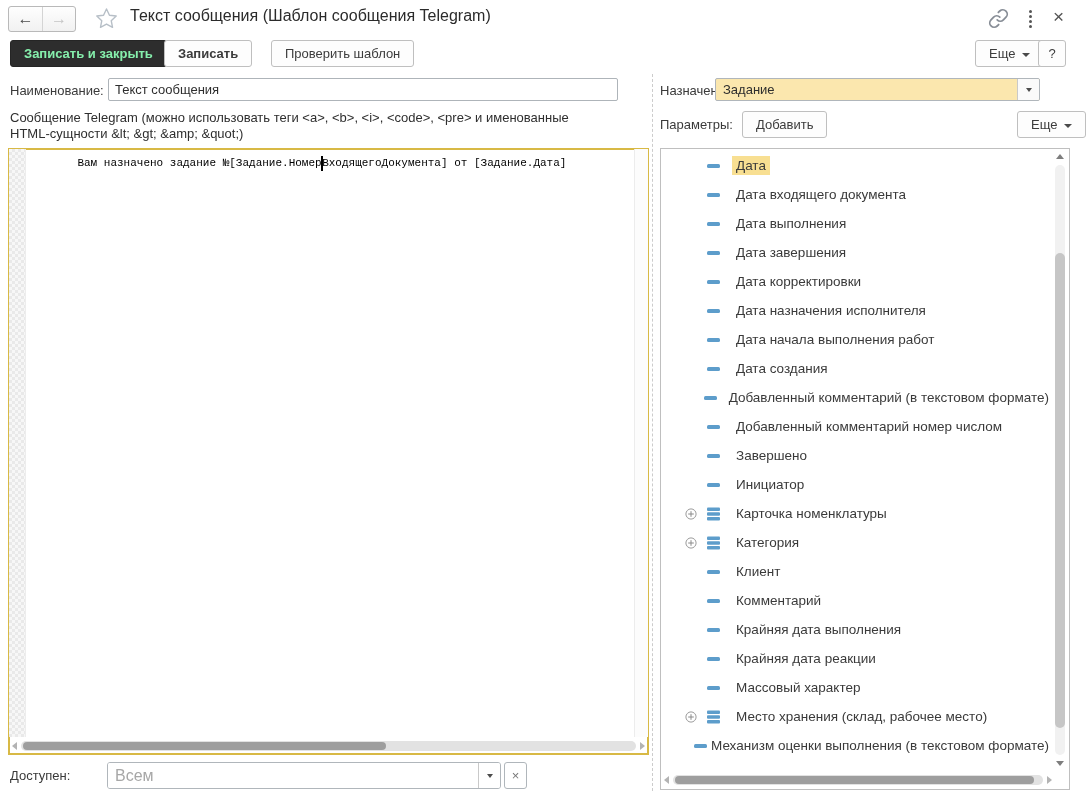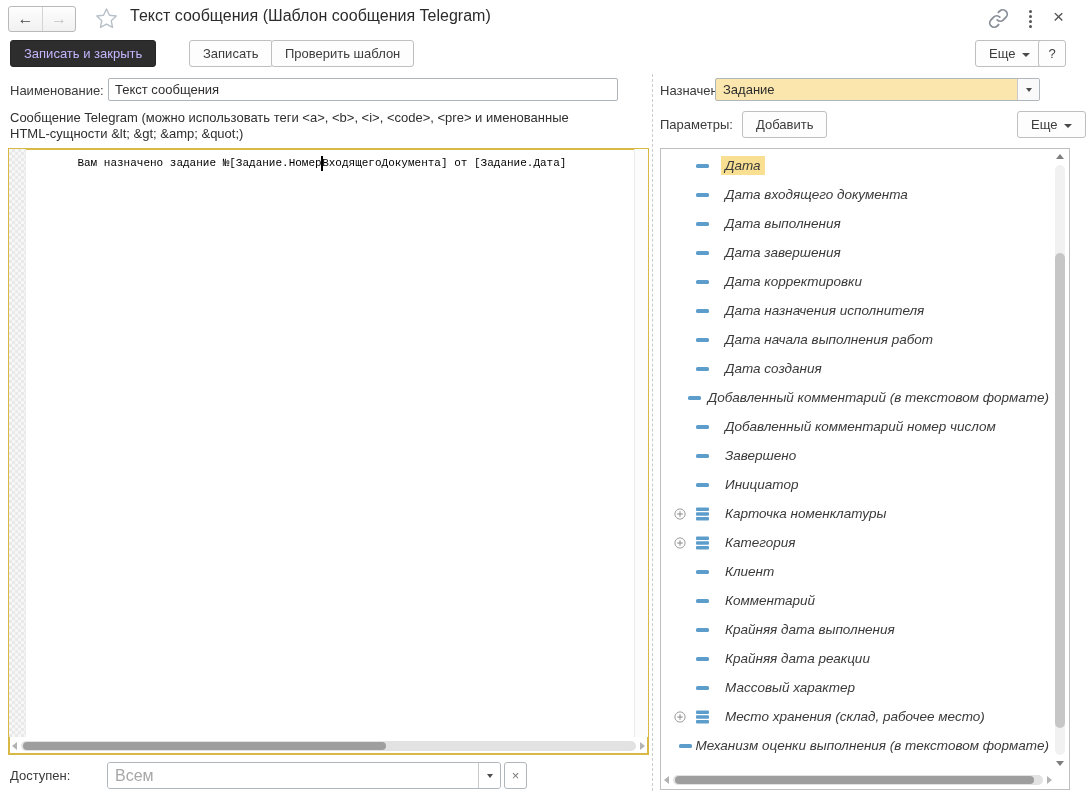--- a/index.html
+++ b/index.html
@@ -19,21 +19,21 @@
   .star { position:absolute; left:95px; top:7px; width:23px; height:22px; }
   .wtitle { position:absolute; left:130px; top:7px; font-size:16px; color:#2b2b2b; white-space:nowrap; }
   .linkico { position:absolute; left:988px; top:8px; width:21px; height:21px; }
   .dotsico { position:absolute; left:1029px; top:10px; width:4px; display:flex; flex-direction:column; gap:2px; }
   .dotsico i { width:3px; height:3px; background:#555; border-radius:50%; }
   .closeico { position:absolute; left:1053px; top:4px; font-size:19px; color:#555; line-height:26px; }
 
   
   .btn { position:absolute; top:40px; height:27px; display:inline-flex; align-items:center; justify-content:center;
          border:1px solid #bfbfbf; border-radius:3px; background:#fdfdfd; padding:0 13px; font-size:13px; color:#3c3c3c; white-space:nowrap; }
-  .btn.dark { background:var(--btn-dark,#2d2d2d); border-color:#252525; color:#c4b5fd; font-weight:normal; }
+  .btn.dark { background:var(--btn-dark,#2d2d2d); border-color:#252525; color:#86efac; font-weight:bold; }
   .caret-down { display:inline-block; width:0; height:0; border-left:4px solid transparent; border-right:4px solid transparent; border-top:4px solid #4a4a4a; margin-left:7px; position:relative; top:1px; }
 
   
   .lbl { position:absolute; color:#3a3a3a; font-size:13px; white-space:nowrap; }
   .tinput { position:absolute; border:1px solid #aeb4b9; border-radius:2px; font-family:"Liberation Sans",sans-serif;
             font-size:13px; color:#2e2e2e; padding:0 6px; background:#fff; outline:none; }
   .tinput::placeholder { color:#a7a7a7; }
 
   
   .hint { position:absolute; left:10px; top:110px; width:630px; line-height:16px; font-size:13px; color:#2e2e2e; }
@@ -66,21 +66,21 @@
   
   .splitter { position:absolute; left:652px; top:74px; bottom:6px; width:0; border-left:1px dashed #cccccc; }
 
   
   .pcombo { position:absolute; left:715px; top:78px; width:325px; height:23px; border:1px solid #b0b6bb; border-radius:2px; display:flex; background:var(--fieldyellow,#fbe7ae); overflow:hidden; }
   .pcombo .pval { flex:1; padding:0 7px; line-height:21px; font-size:13px; color:#2d2d2d; }
   .pcombo .ddseg { background:#fafafa; }
 
   .panel { position:absolute; left:660px; top:148px; width:410px; height:642px; border:1px solid #bfbfbf; background:#fff; overflow:hidden; }
   .rows { position:absolute; left:1px; top:2px; right:16px; bottom:20px; overflow:hidden; }
-  .prow { height:29px; display:flex; align-items:center; padding-left:12px; white-space:nowrap;font-style:italic; }
+  .prow { height:29px; display:flex; align-items:center; padding-left:23px; white-space:nowrap; }
   .expcol { width:22px; display:flex; align-items:center; }
   .iconcol { width:25px; display:flex; align-items:center; }
   .dash { width:13px; height:4px; border-radius:1.5px; background:var(--pblue,#5d9dcb); }
   .plabel { font-size:13.5px; color:#3a3a3a; padding:2px 4px; }
   .plabel.sel { background:var(--selyellow,#f8df92); }
 
   .vscroll { position:absolute; right:2px; top:2px; bottom:20px; width:13px; }
   .vtri-up { position:absolute; top:3px; left:2px; width:0; height:0; border-left:4px solid transparent; border-right:4px solid transparent; border-bottom:5px solid #7e7e7e; }
   .vtri-down { position:absolute; bottom:3px; left:2px; width:0; height:0; border-left:4px solid transparent; border-right:4px solid transparent; border-top:5px solid #7e7e7e; }
   .vtrack { position:absolute; top:14px; bottom:14px; left:1px; width:10px; border-radius:5px; background:#f1f1f1; }
@@ -107,21 +107,21 @@
 
 <div class="dotsico">
     <i></i>
     <i></i>
     <i></i>
     <i></i>
   </div>
 <div class="closeico">×</div>
 
 <div class="btn dark" style="left:10px;">Записать и закрыть</div>
-<div class="btn" style="left:189px;">Записать</div>
+<div class="btn" style="left:164px;font-weight:bold;">Записать</div>
 <div class="btn" style="left:271px;">Проверить шаблон</div>
 <div class="btn" style="left:975px;">
   <span>Еще</span>
   <span class="caret-down"></span>
 </div>
 <div class="btn" style="left:1038px; width:28px; padding:0;">?</div>
 
 <div class="lbl" style="left:10px; top:83px;">Наименование:</div>
 <input class="tinput" style="left: 108px; top: 78px; width: 510px; height: 23px;" value="Текст сообщения">
 

